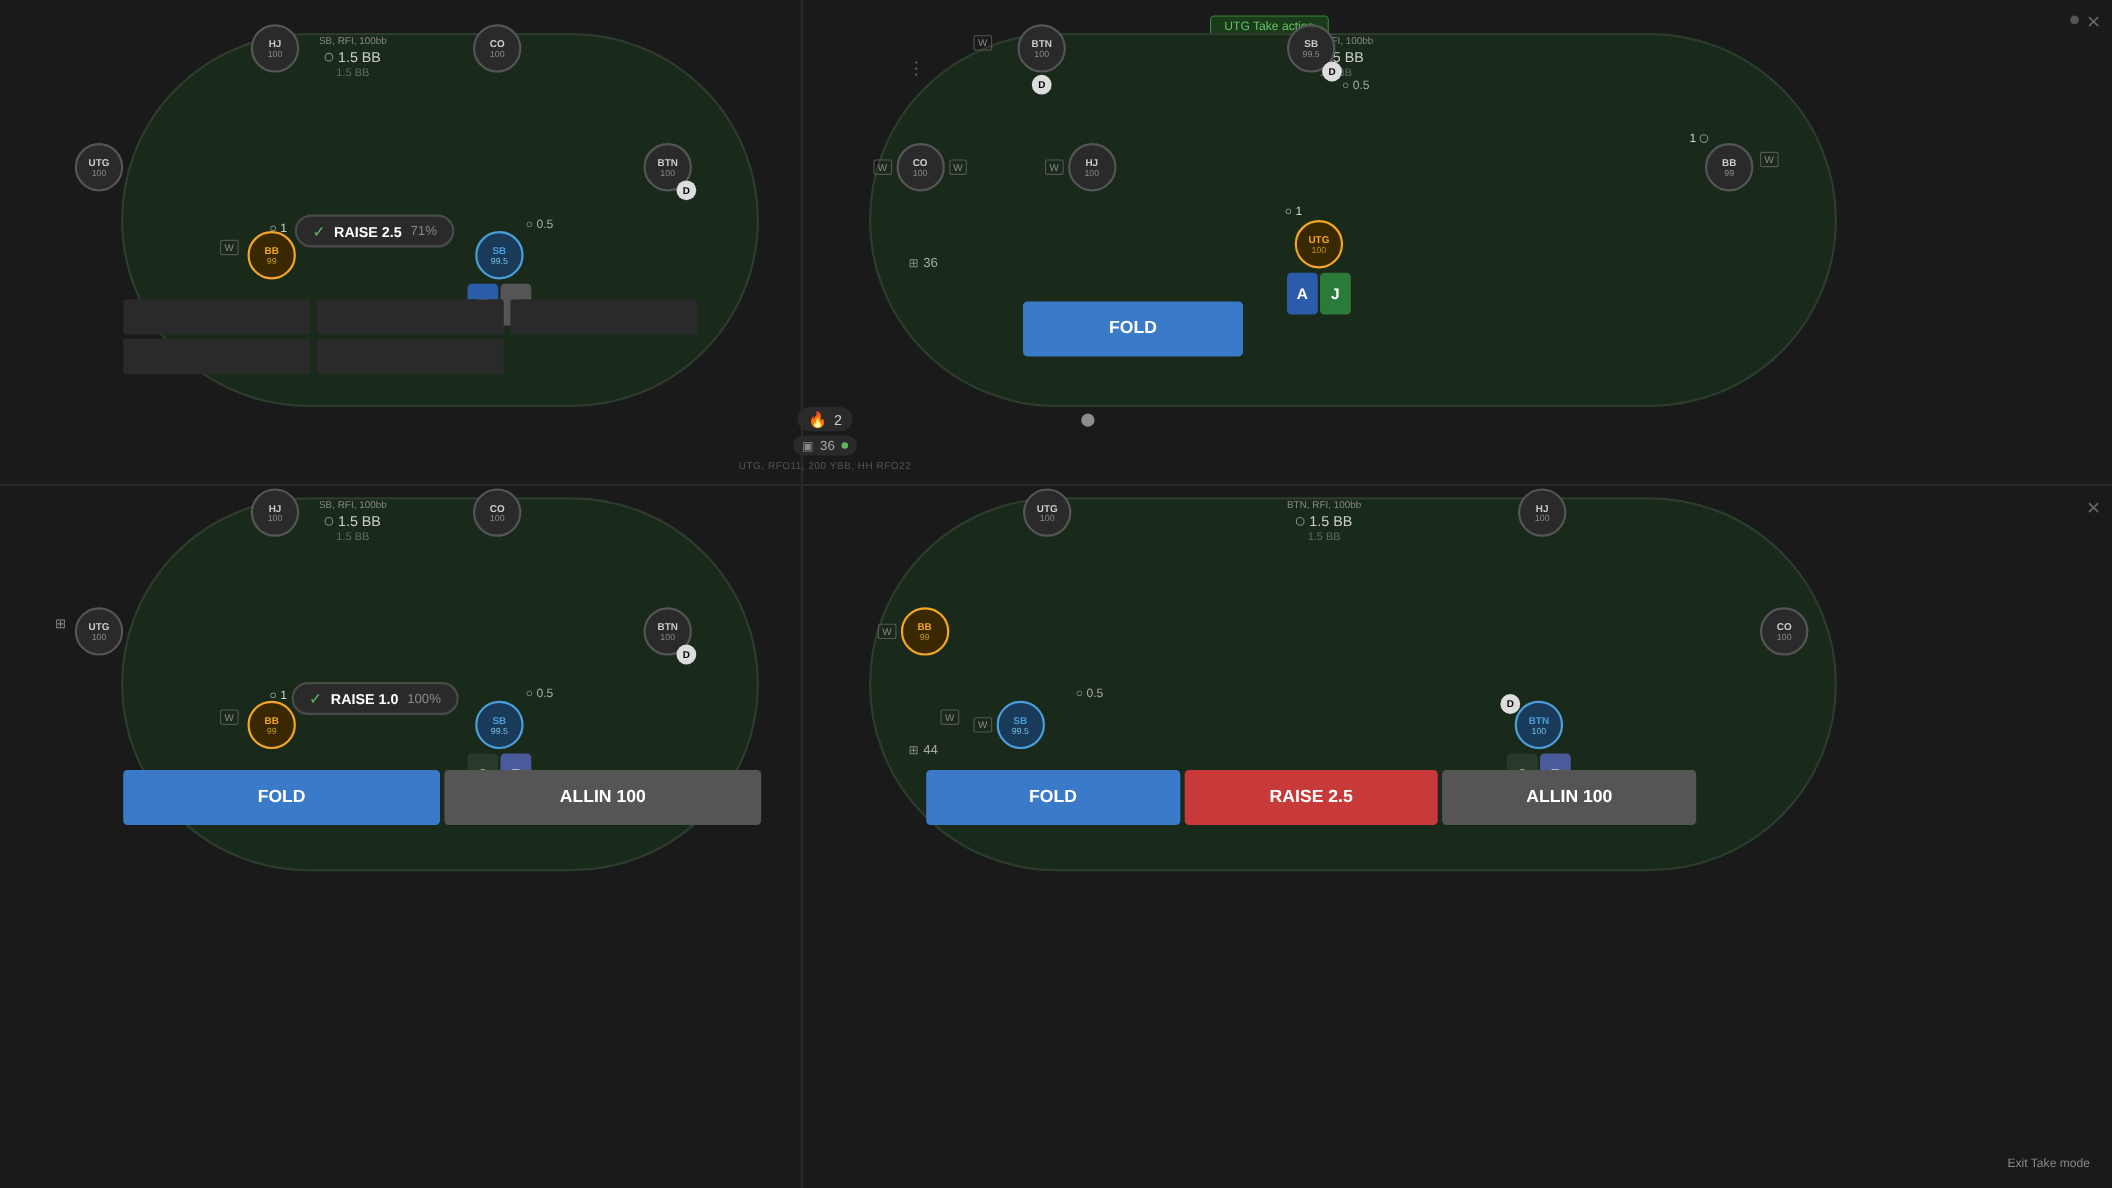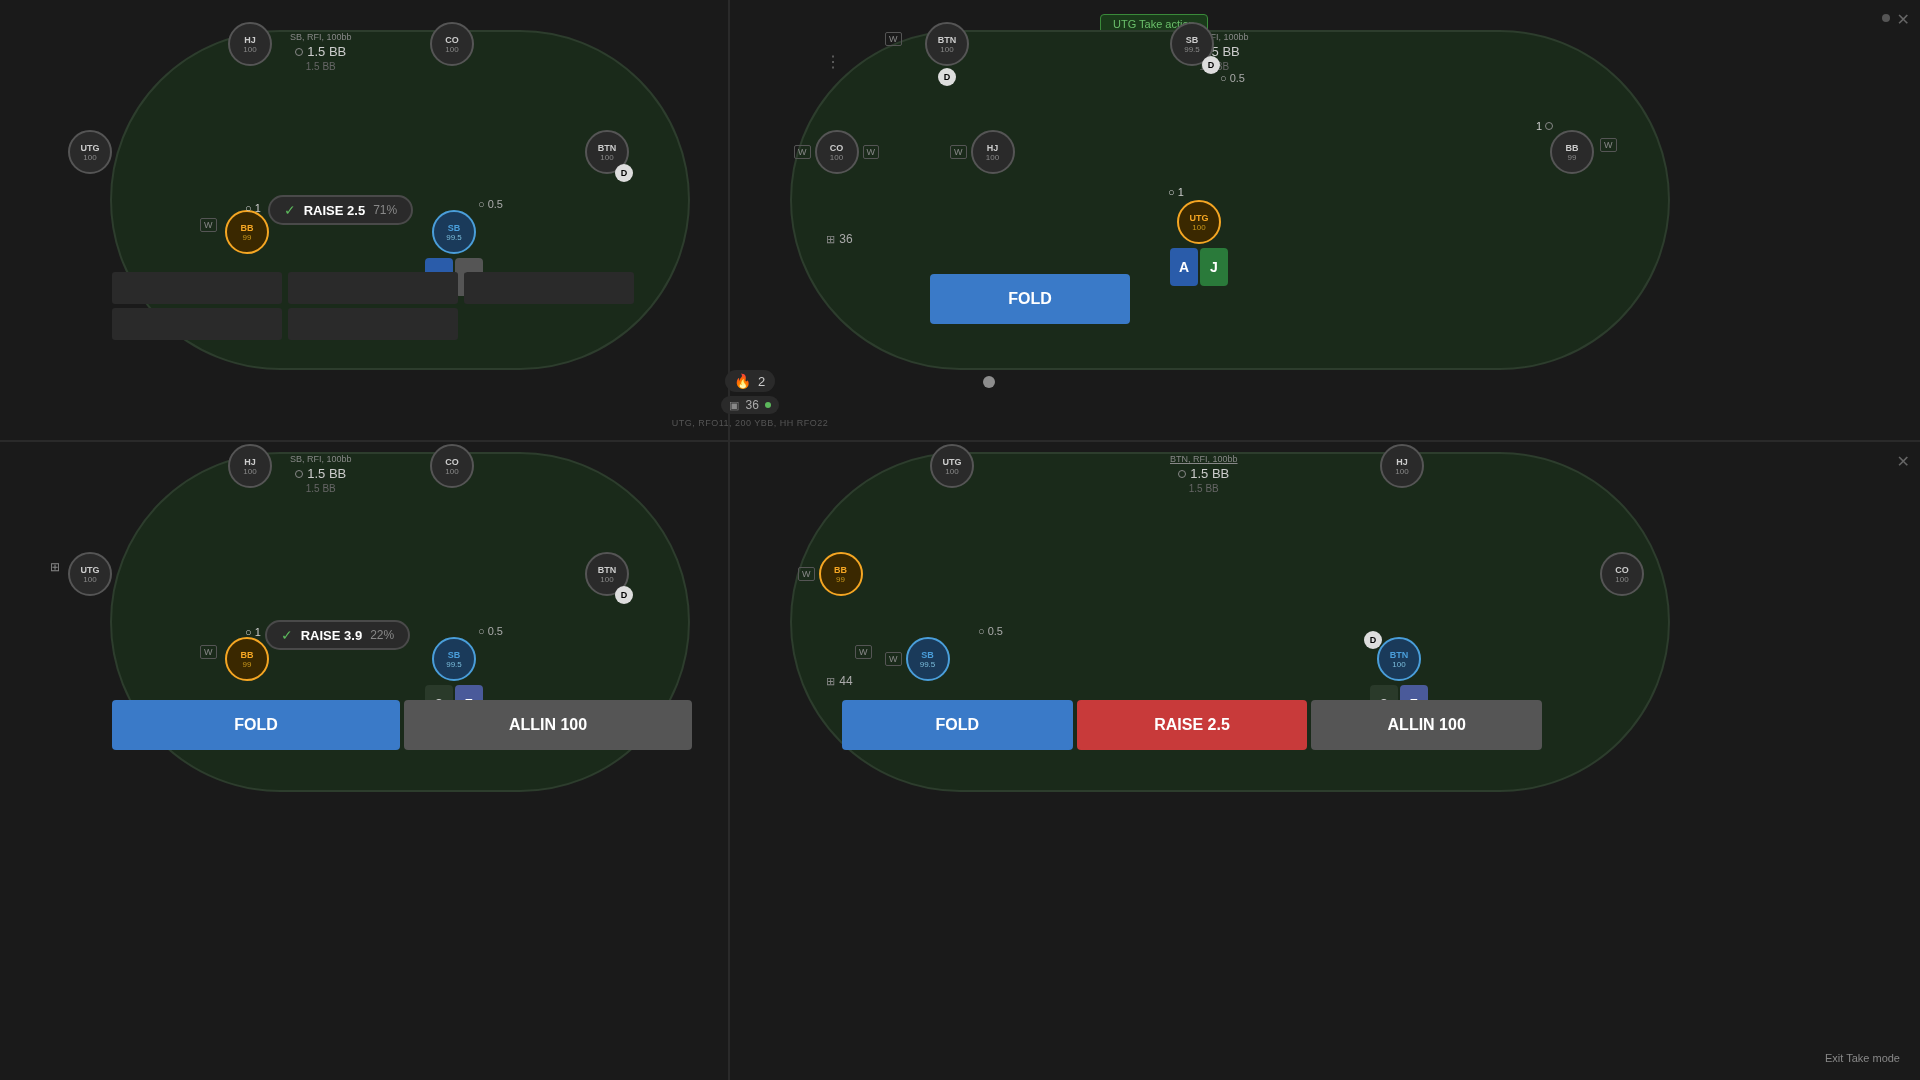--- a/index.html
+++ b/index.html
@@ -284,37 +284,37 @@
       <span style="font-size:8px;color:#c8961a;">99</span>
     </div>
   </div>
   <div style="position:absolute;left:200px;top:203px;font-size:9px;color:#888;border:1px solid #555;padding:1px 3px;border-radius:2px;">W</div>
   <div style="position:absolute;left:245px;top:184px;font-size:11px;color:#ccc;">○ 1</div>
 
   <div style="position:absolute;left:478px;top:183px;font-size:11px;color:#aaa;">○ 0.5</div>
 
   <div style="position:absolute;left:265px;top:178px;background:#2a2a2a;border:2px solid #4a4a4a;border-radius:20px;padding:5px 14px;display:flex;align-items:center;gap:8px;">
     <span style="color:#5cb85c;font-size:14px;">✓</span>
-    <span style="font-size:13px;font-weight:bold;color:#fff;">RAISE 3.9</span>
-    <span style="font-size:12px;color:#888;">22%</span>
+    <span style="font-size:13px;font-weight:bold;color:#fff;">RAISE 1.0</span>
+    <span style="font-size:12px;color:#888;">100%</span>
   </div>
 
   <div style="position:absolute;left:112px;top:258px;display:flex;gap:4px;width:580px;">
     <button style="flex:1;height:50px;background:#3a7ac8;color:#fff;border:none;border-radius:4px;font-size:16px;font-weight:bold;cursor:pointer;">FOLD</button>
     <button style="flex:1;height:50px;background:#555;color:#fff;border:none;border-radius:4px;font-size:16px;font-weight:bold;cursor:pointer;">ALLIN 100</button>
   </div>
 
 </div>
 
 <div style="position:absolute;left:730px;top:442px;width:1190px;height:638px;">
 
   <div style="position:absolute;left:60px;top:10px;width:880px;height:340px;border:2px solid #2d3d2d;border-radius:170px;background:#1a2a1a;"></div>
 
   <div style="position:absolute;left:440px;top:12px;display:flex;flex-direction:column;align-items:center;gap:2px;">
-    <div style="font-size:9px;color:#888;text-decoration:underline;">BTN, RFI, 100bb</div>
+    <div style="font-size:9px;color:#888;">BTN, RFI, 100bb</div>
     <div style="display:flex;align-items:center;gap:4px;">
       <span style="width:8px;height:8px;border-radius:50%;border:1px solid #888;display:inline-block;"></span>
       <span style="font-size:13px;color:#ccc;">1.5 BB</span>
     </div>
     <div style="font-size:10px;color:#666;">1.5 BB</div>
   </div>
 
   <div style="position:absolute;left:200px;top:2px;display:flex;flex-direction:column;align-items:center;">
     <div style="width:44px;height:44px;border-radius:50%;background:#2a2a2a;border:2px solid #555;display:flex;flex-direction:column;align-items:center;justify-content:center;">
       <span style="font-size:9px;font-weight:bold;color:#ccc;">UTG</span>

